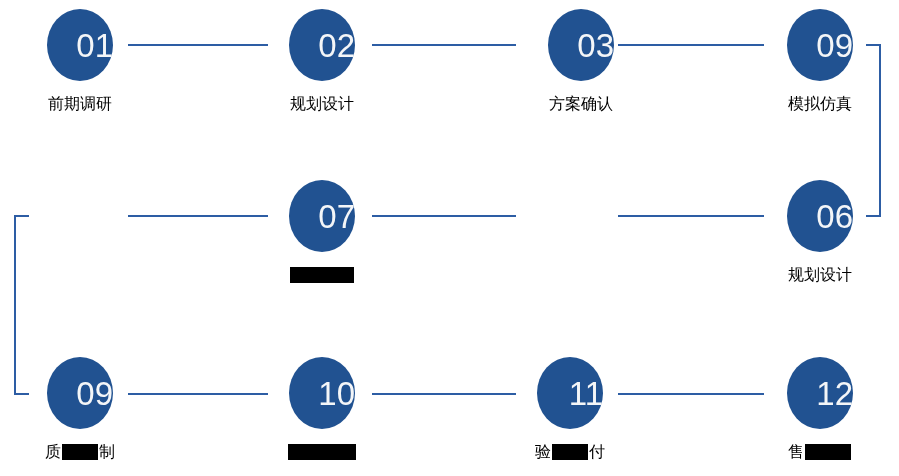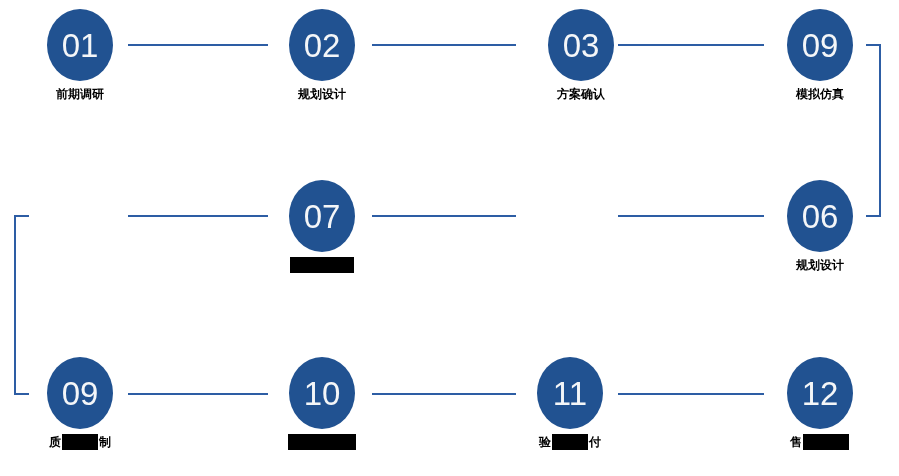--- a/index.html
+++ b/index.html
@@ -21,32 +21,32 @@
   .node{
     position:absolute;
     width:120px;
     text-align:center;
   }
   .circle{
     width:66px;height:72px;
     margin:0 auto;
     border-radius:50%;
     background:var(--circle);
-    display:flex;align-items:center;justify-content:center;
+    display:flex;align-items:center;justify-content:flex-end;
   }
   .num{
     color:var(--number);
     font-size:33px;
     line-height:1;
     font-family:"Liberation Sans",sans-serif;
   }
   .label{
-    margin-top:3px;
-    font-size:12px;
-    font-weight:bold;
+    margin-top:13px;
+    font-size:16px;
+    font-weight:normal;
     color:var(--label);
     letter-spacing:0;
     white-space:nowrap;
     line-height:20px;
   }
   .redact{
     display:inline-block;
     height:16px;
     background:var(--redaction);
     vertical-align:middle;

